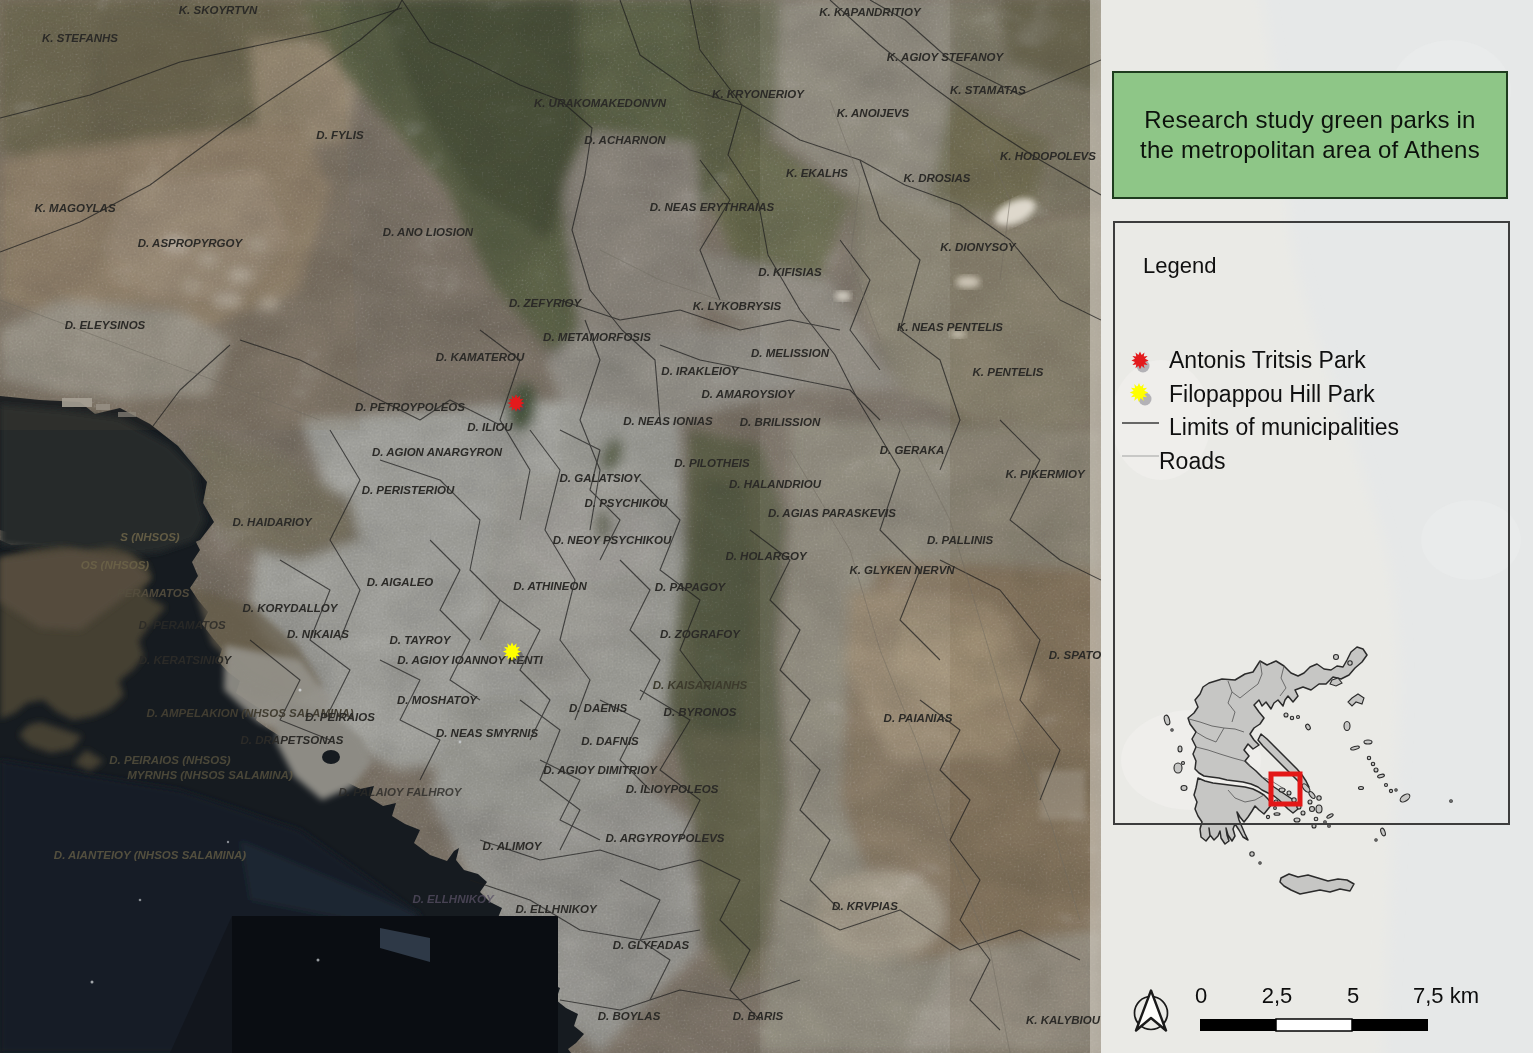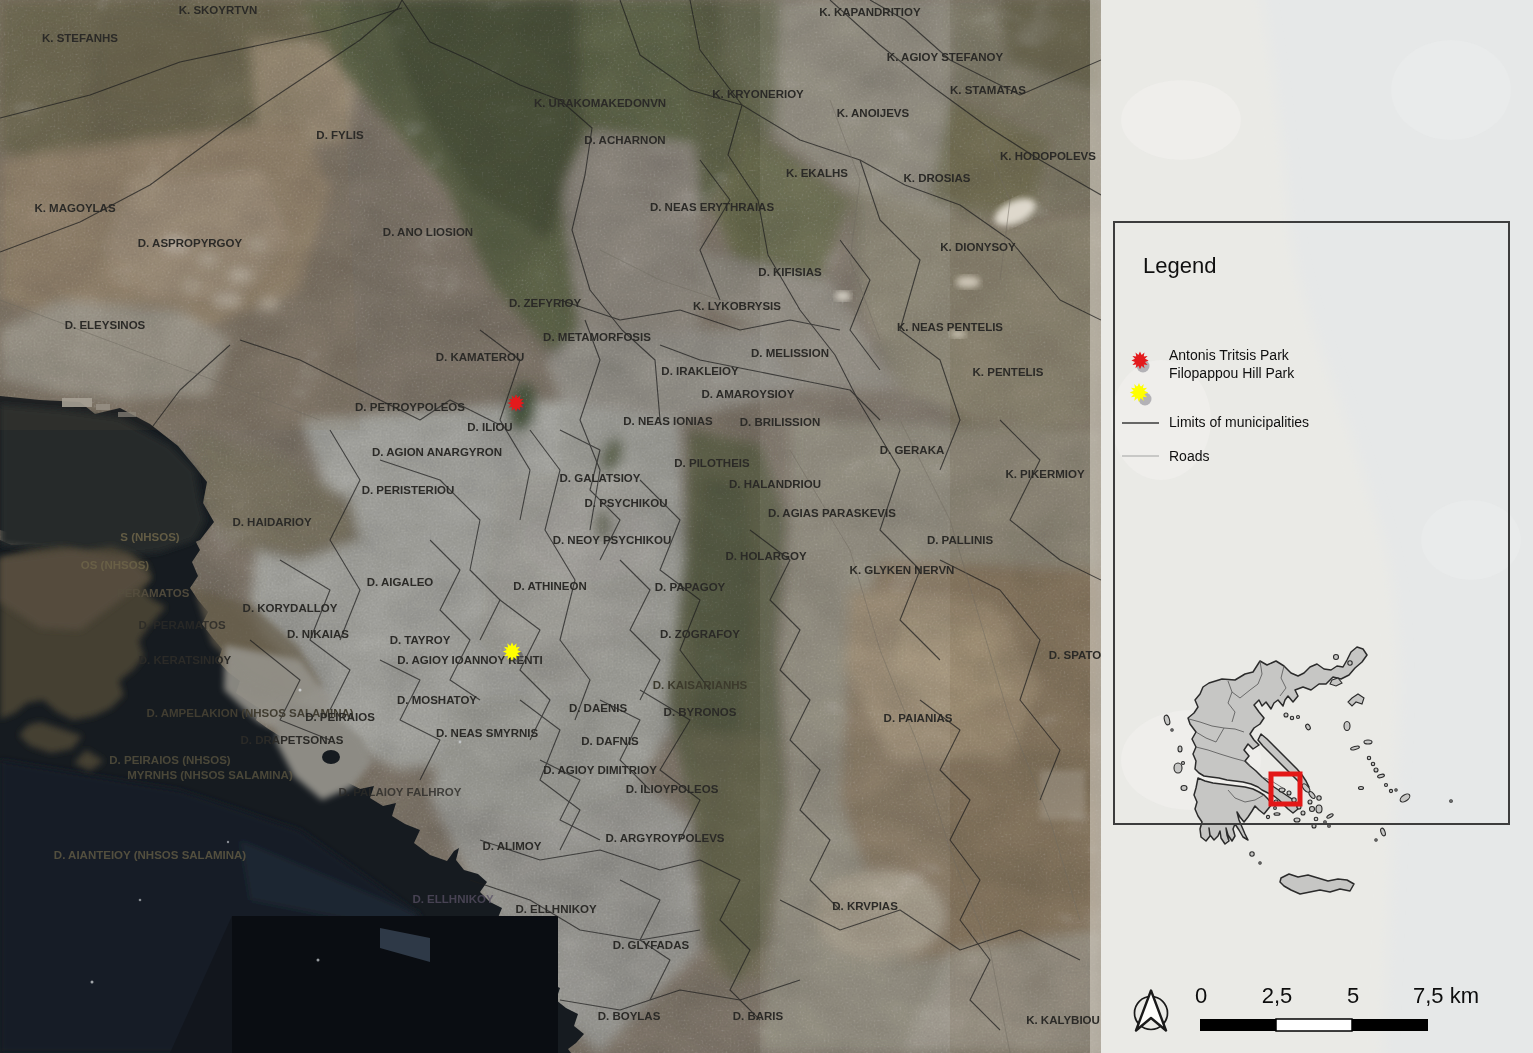--- a/index.html
+++ b/index.html
@@ -1,22 +1,22 @@
 <!DOCTYPE html>
 <html><head>
 <meta charset="utf-8">
 <style>
 html,body{margin:0;padding:0;width:1533px;height:1053px;overflow:hidden;background:#eceded;font-family:"Liberation Sans",sans-serif;}
-#map{position:absolute;left:0;top:0;width:1086px;height:1053px;}
+#map{position:absolute;left:0;top:0;width:1086px;height:1053px;font-style:italic;}
 #panel{position:absolute;left:1101px;top:0;width:432px;height:1053px;}
 #panelsvg{position:absolute;left:0;top:0;}
 #title{position:absolute;left:11px;top:71px;width:396px;height:128px;background:#8ec687;border:2px solid #1e3c1e;box-sizing:border-box;display:flex;align-items:center;justify-content:center;text-align:center;font-size:24px;color:#0c120c;line-height:30px;letter-spacing:0.2px;}
 #legendbox{position:absolute;left:12px;top:221px;width:397px;height:604px;border:2px solid #3d3d3d;box-sizing:border-box;}
 .lg{position:absolute;font-size:22px;color:#101010;}
-.item{position:absolute;font-size:14px;color:#101010;}
+.item{position:absolute;font-size:23px;color:#101010;}
 </style>
 </head>
 <body>
 <div id="map">
 <svg width="1101" height="1053" viewBox="0 0 1101 1053" xmlns="http://www.w3.org/2000/svg">
 <defs>
 <filter id="b6" x="-10%" y="-10%" width="120%" height="120%">
           <feGaussianBlur stdDeviation="6"></feGaussianBlur>
         </filter>
 <filter id="b3" x="-10%" y="-10%" width="120%" height="120%">
@@ -410,20 +410,21 @@
         </g>
 <circle cx="44" cy="399" r="6.5" fill="#8a8a92" opacity="0.6"></circle>
 <g transform="translate(38,391)">
           <path d="M0,-8 l1.7,3.9 3.1,-2.8 -0.9,4.2 4.2,-0.6 -2.8,3.1 3.9,1.7 -3.9,1.7 2.8,3.1 -4.2,-0.6 0.9,4.2 -3.1,-2.8 -1.7,3.9 -1.7,-3.9 -3.1,2.8 0.9,-4.2 -4.2,0.6 2.8,-3.1 -3.9,-1.7 3.9,-1.7 -2.8,-3.1 4.2,0.6 -0.9,-4.2 3.1,2.8 z" fill="#ffff00"></path>
           <circle r="5" fill="#ffff00"></circle>
         </g>
 <line x1="21" y1="423" x2="58" y2="423" stroke="#3a3a3a" stroke-width="1.7"></line>
 <line x1="21" y1="456" x2="58" y2="456" stroke="#a2a2a2" stroke-width="1.2"></line>
 </g>
 </svg>
+<div id="title">Research study green parks in<br>the metropolitan area of Athens</div>
 <div id="legendbox">
 <div class="lg" style="left:28px;top:30px;">Legend</div>
 <div class="item" style="left:54px;top:124px;">Antonis Tritsis Park</div>
-<div class="item" style="left:54px;top:142px;">Filopappou Hill Park</div>
+<div class="item" style="left:54px;top:158px;">Filopappou Hill Park</div>
 <div class="item" style="left:54px;top:191px;text-align:right;">Limits of municipalities</div>
-<div class="item" style="left:54px;top:225px;">Roads</div>
+<div class="item" style="left:44px;top:225px;">Roads</div>
 </div>
 </div>
 
 </body></html>

